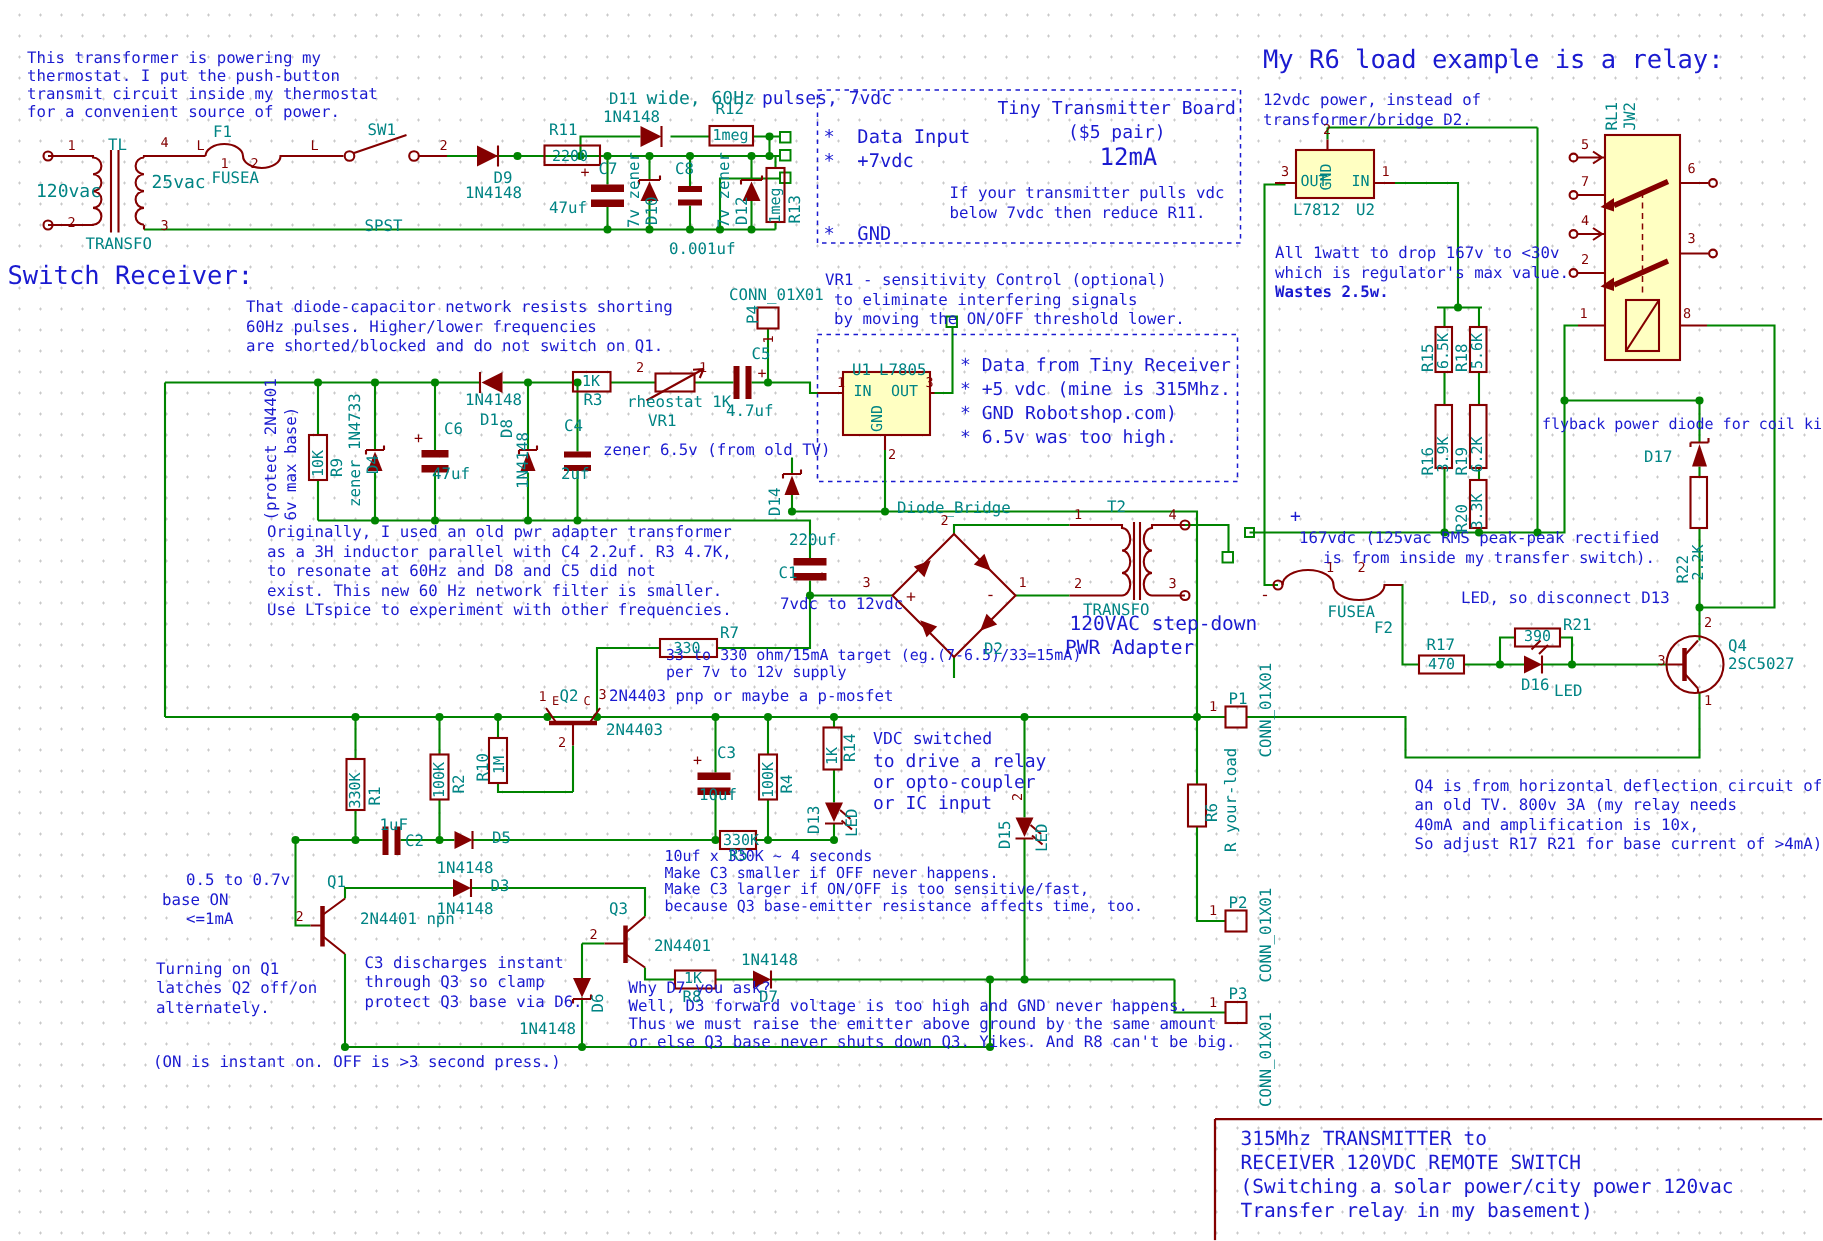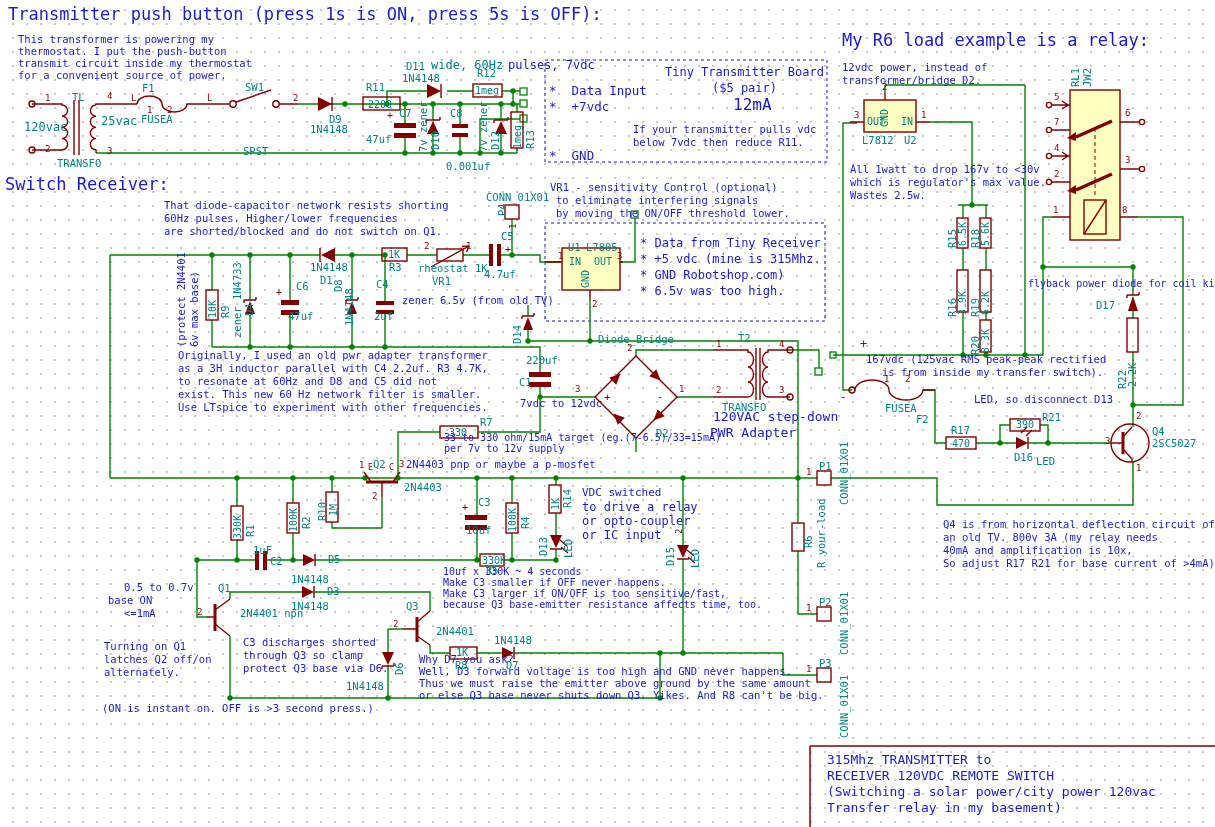--- a/index.html
+++ b/index.html
@@ -218,42 +218,41 @@
     <rect x="255" y="551" width="4" height="19"></rect>
         <rect x="263" y="551" width="4" height="19"></rect>
   </g>
 
   <g stroke="var(--comp,#840000)" stroke-width="1.5" fill="none">
     <path d="M810,746 H1215 M810,746 V827"></path>
   </g>
 </svg>
 
 <div id="labels">
-      <span class="lb n" style="left: 8px; top: 6px; font-size: 17px;">Transmitter push button (press 1s is ON, press 5s is OFF):</span>
       <span class="lb n" style="left: 5px; top: 176px; font-size: 17px;">Switch Receiver:</span>
       <span class="lb n" style="left: 842px; top: 32px; font-size: 17px;">My R6 load example is a relay:</span>
       <span class="lb n" style="left: 18px; top: 34px; font-size: 10.5px;">This transformer is powering my</span>
       <span class="lb n" style="left: 18px; top: 46px; font-size: 10.5px;">thermostat. I put the push-button</span>
       <span class="lb n" style="left: 18px; top: 58px; font-size: 10.5px;">transmit circuit inside my thermostat</span>
       <span class="lb n" style="left: 18px; top: 70px; font-size: 10.5px;">for a convenient source of power.</span>
       <span class="lb t" style="left: 431px; top: 59px; font-size: 12px;">wide, 60Hz</span>
       <span class="lb n" style="left: 508px; top: 59px; font-size: 12px;">pulses, 7vdc</span>
       <span class="lb n" style="left: 549px; top: 85px; font-size: 12.5px;">*  Data Input</span>
       <span class="lb n" style="left: 549px; top: 101px; font-size: 12.5px;">*  +7vdc</span>
       <span class="lb n" style="left: 549px; top: 117px; font-size: 12.5px; margin-top: 33px;">*  GND</span>
       <span class="lb n" style="left: 665px; top: 66px; font-size: 12px;">Tiny Transmitter Board</span>
       <span class="lb n" style="left: 712px; top: 82px; font-size: 12px;">($5 pair)</span>
       <span class="lb n" style="left: 733px; top: 97px; font-size: 16px;">12mA</span>
       <span class="lb n" style="left: 633px; top: 124px;">If your transmitter pulls vdc</span>
       <span class="lb n" style="left: 633px; top: 137px;">below 7vdc then reduce R11.</span>
       <span class="lb n" style="left: 842px; top: 62px;">12vdc power, instead of</span>
       <span class="lb n" style="left: 842px; top: 75px;">transformer/bridge D2.</span>
       <span class="lb n" style="left: 850px; top: 164px;">All 1watt to drop 167v to &lt;30v</span>
       <span class="lb n" style="left: 850px; top: 177px;">which is regulator's max value.</span>
-      <span class="lb n" style="left: 850px; top: 190px;">Wastes 2.5w.</span>
+      <span class="lb n" style="left: 850px; top: 190px; font-weight: bold;">Wastes 2.5w.</span>
       <span class="lb n" style="left: 550px; top: 182px;">VR1 - sensitivity Control (optional)</span>
       <span class="lb n" style="left: 556px; top: 195px;">to eliminate interfering signals</span>
       <span class="lb n" style="left: 556px; top: 208px;">by moving the ON/OFF threshold lower.</span>
       <span class="lb n" style="left: 164px; top: 200px;">That diode-capacitor network resists shorting</span>
       <span class="lb n" style="left: 164px; top: 213px;">60Hz pulses. Higher/lower frequencies</span>
       <span class="lb n" style="left: 164px; top: 226px;">are shorted/blocked and do not switch on Q1.</span>
       <span class="lb n" style="left: 640px; top: 237px; font-size: 12px;">* Data from Tiny Receiver</span>
       <span class="lb n" style="left: 640px; top: 253px; font-size: 12px;">* +5 vdc (mine is 315Mhz.</span>
       <span class="lb n" style="left: 640px; top: 269px; font-size: 12px;">* GND Robotshop.com)</span>
       <span class="lb n" style="left: 640px; top: 285px; font-size: 12px;">* 6.5v was too high.</span>
@@ -274,21 +273,21 @@
       <span class="lb n" style="left: 443px; top: 567px; font-size: 10px;">10uf x 330K ~ 4 seconds</span>
       <span class="lb n" style="left: 443px; top: 578px; font-size: 10px;">Make C3 smaller if OFF never happens.</span>
       <span class="lb n" style="left: 443px; top: 589px; font-size: 10px;">Make C3 larger if ON/OFF is too sensitive/fast,</span>
       <span class="lb n" style="left: 443px; top: 600px; font-size: 10px;">because Q3 base-emitter resistance affects time, too.</span>
       <span class="lb n" style="left: 124px; top: 582px;">0.5 to 0.7v</span>
       <span class="lb n" style="left: 108px; top: 595px;">base ON</span>
       <span class="lb n" style="left: 124px; top: 608px;">&lt;=1mA</span>
       <span class="lb n" style="left: 104px; top: 641px;">Turning on Q1</span>
       <span class="lb n" style="left: 104px; top: 654px;">latches Q2 off/on</span>
       <span class="lb n" style="left: 104px; top: 667px;">alternately.</span>
-      <span class="lb n" style="left: 243px; top: 637px;">C3 discharges shorted</span>
+      <span class="lb n" style="left: 243px; top: 637px;">C3 discharges instant</span>
       <span class="lb n" style="left: 243px; top: 650px;">through Q3 so clamp</span>
       <span class="lb n" style="left: 243px; top: 663px;">protect Q3 base via D6.</span>
       <span class="lb n" style="left: 102px; top: 703px;">(ON is instant on. OFF is &gt;3 second press.)</span>
       <span class="lb n" style="left: 419px; top: 654px; font-size: 10.5px;">Why D7 you ask?</span>
       <span class="lb n" style="left: 419px; top: 666px; font-size: 10.5px;">Well, D3 forward voltage is too high and GND never happens.</span>
       <span class="lb n" style="left: 419px; top: 678px; font-size: 10.5px;">Thus we must raise the emitter above ground by the same amount</span>
       <span class="lb n" style="left: 419px; top: 690px; font-size: 10.5px;">or else Q3 base never shuts down Q3. Yikes. And R8 can't be big.</span>
       <span class="lb n" style="left: 866px; top: 354px;">167vdc (125vac RMS peak-peak rectified</span>
       <span class="lb n" style="left: 882px; top: 367px;">is from inside my transfer switch).</span>
       <span class="lb n" style="left: 974px; top: 394px;">LED, so disconnect D13</span>

